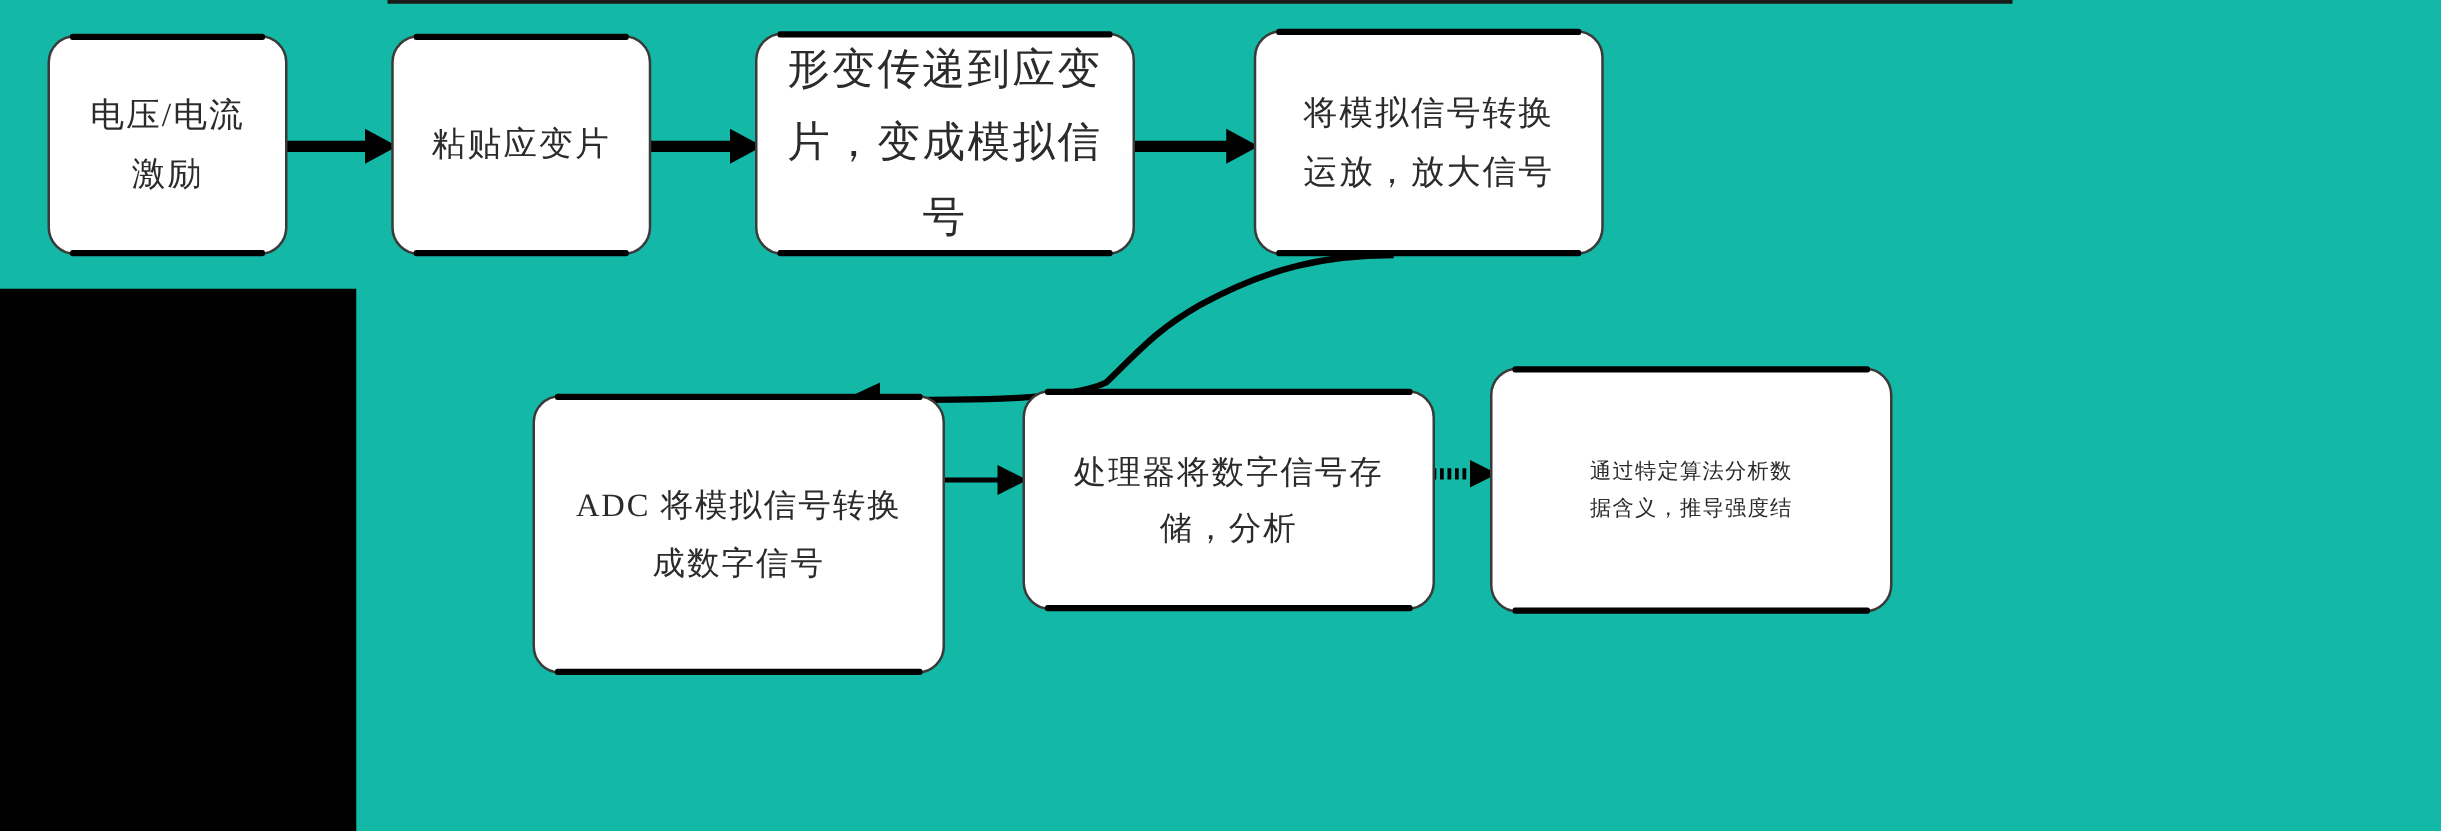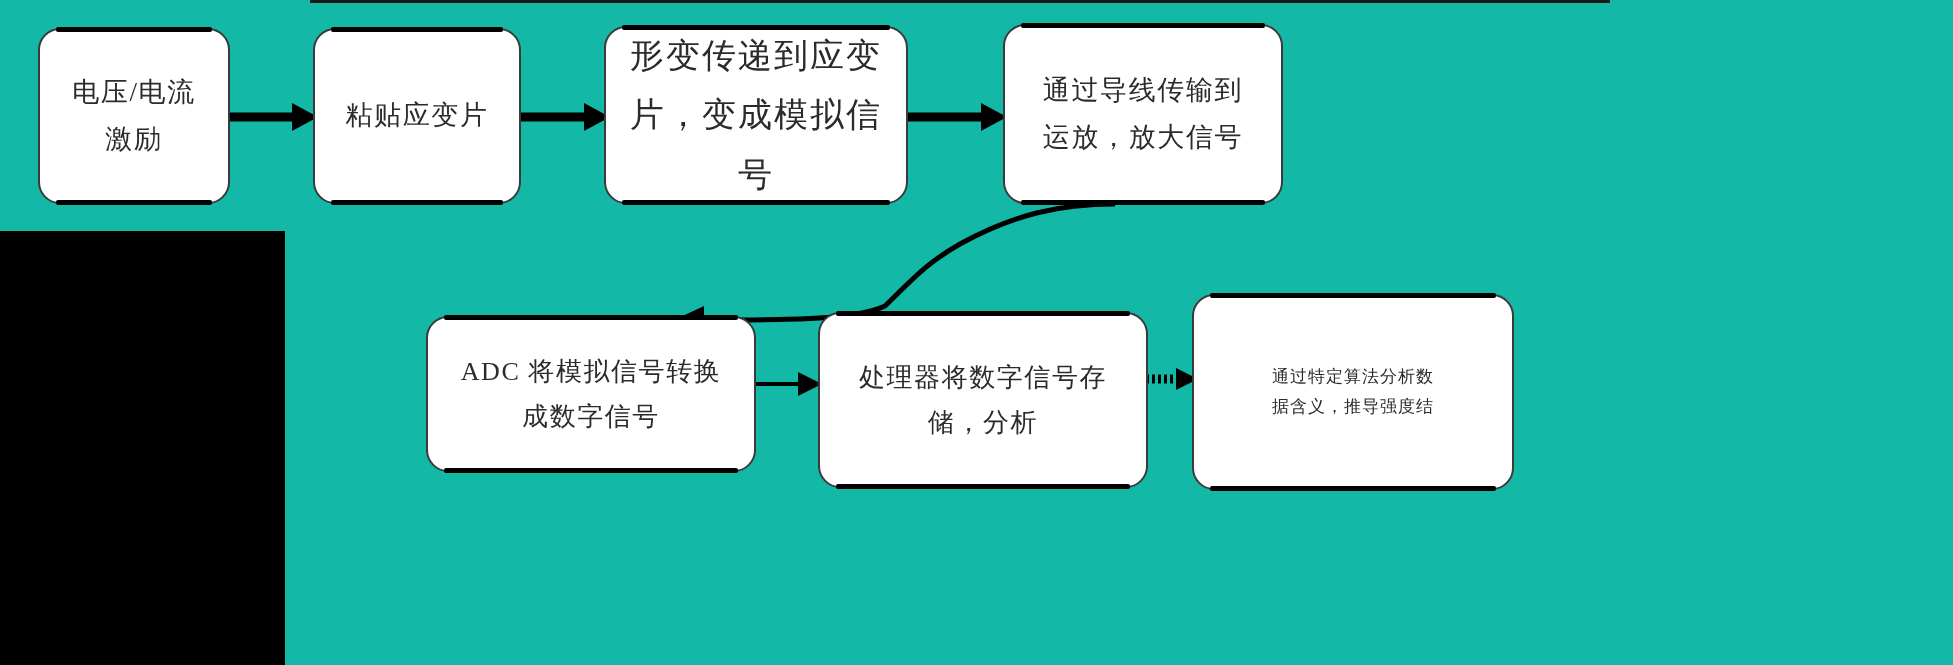--- a/index.html
+++ b/index.html
@@ -65,21 +65,21 @@
     display: block;
     padding: 0 14px;
     white-space: pre-line;
   }
 
   .n1 { left: 38px;   top: 28px;  width: 192px; height: 176px; font-size: 27px; }
   .n2 { left: 313px;  top: 28px;  width: 208px; height: 176px; font-size: 27px; justify-content: center; }
   .n3 { left: 604px;  top: 26px;  width: 304px; height: 178px; font-size: 34px; }
   .n4 { left: 1003px; top: 24px;  width: 280px; height: 180px; font-size: 27px; }
 
-  .n5 { left: 426px;  top: 316px; width: 330px; height: 156px; font-size: 26px; }
+  .n5 { left: 426px;  top: 316px; width: 330px; height: 223px; font-size: 26px; }
   .n6 { left: 818px;  top: 312px; width: 330px; height: 176px; font-size: 26px; }
   .n7 { left: 1192px; top: 294px; width: 322px; height: 196px; font-size: 17px; }
 
   
   .conn {
     position: absolute;
     z-index: 2;
   }
   .conn svg { display: block; overflow: visible; }
 
@@ -105,21 +105,21 @@
   <div class="node n2">
     <span class="label">粘贴应变片</span>
   </div>
 
   <div class="node n3">
     <span class="label">形变传递到应变
 片，变成模拟信号</span>
   </div>
 
   <div class="node n4">
-    <span class="label">通过导线传输到
+    <span class="label">将模拟信号转换
 运放，放大信号</span>
   </div>
 
   <div class="node n5">
     <span class="label">ADC 将模拟信号转换
 成数字信号</span>
   </div>
 
   <div class="node n6">
     <span class="label">处理器将数字信号存

